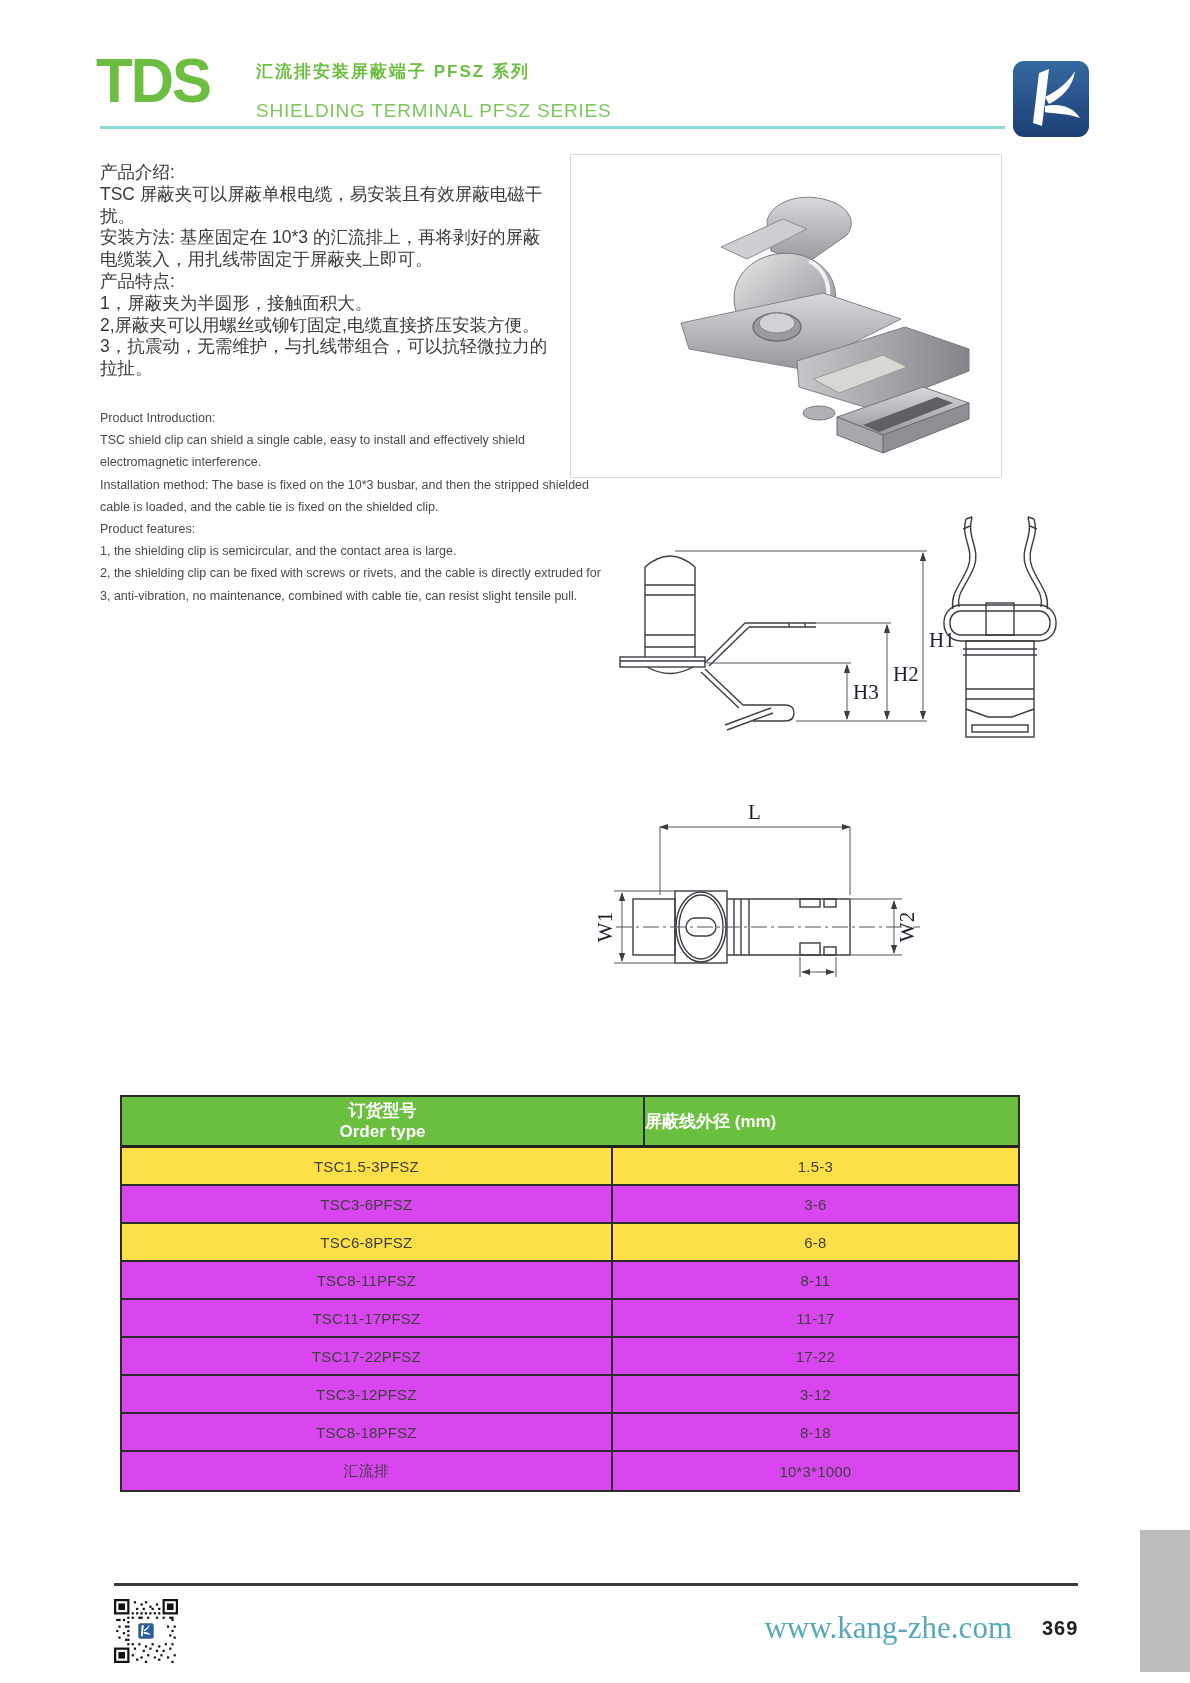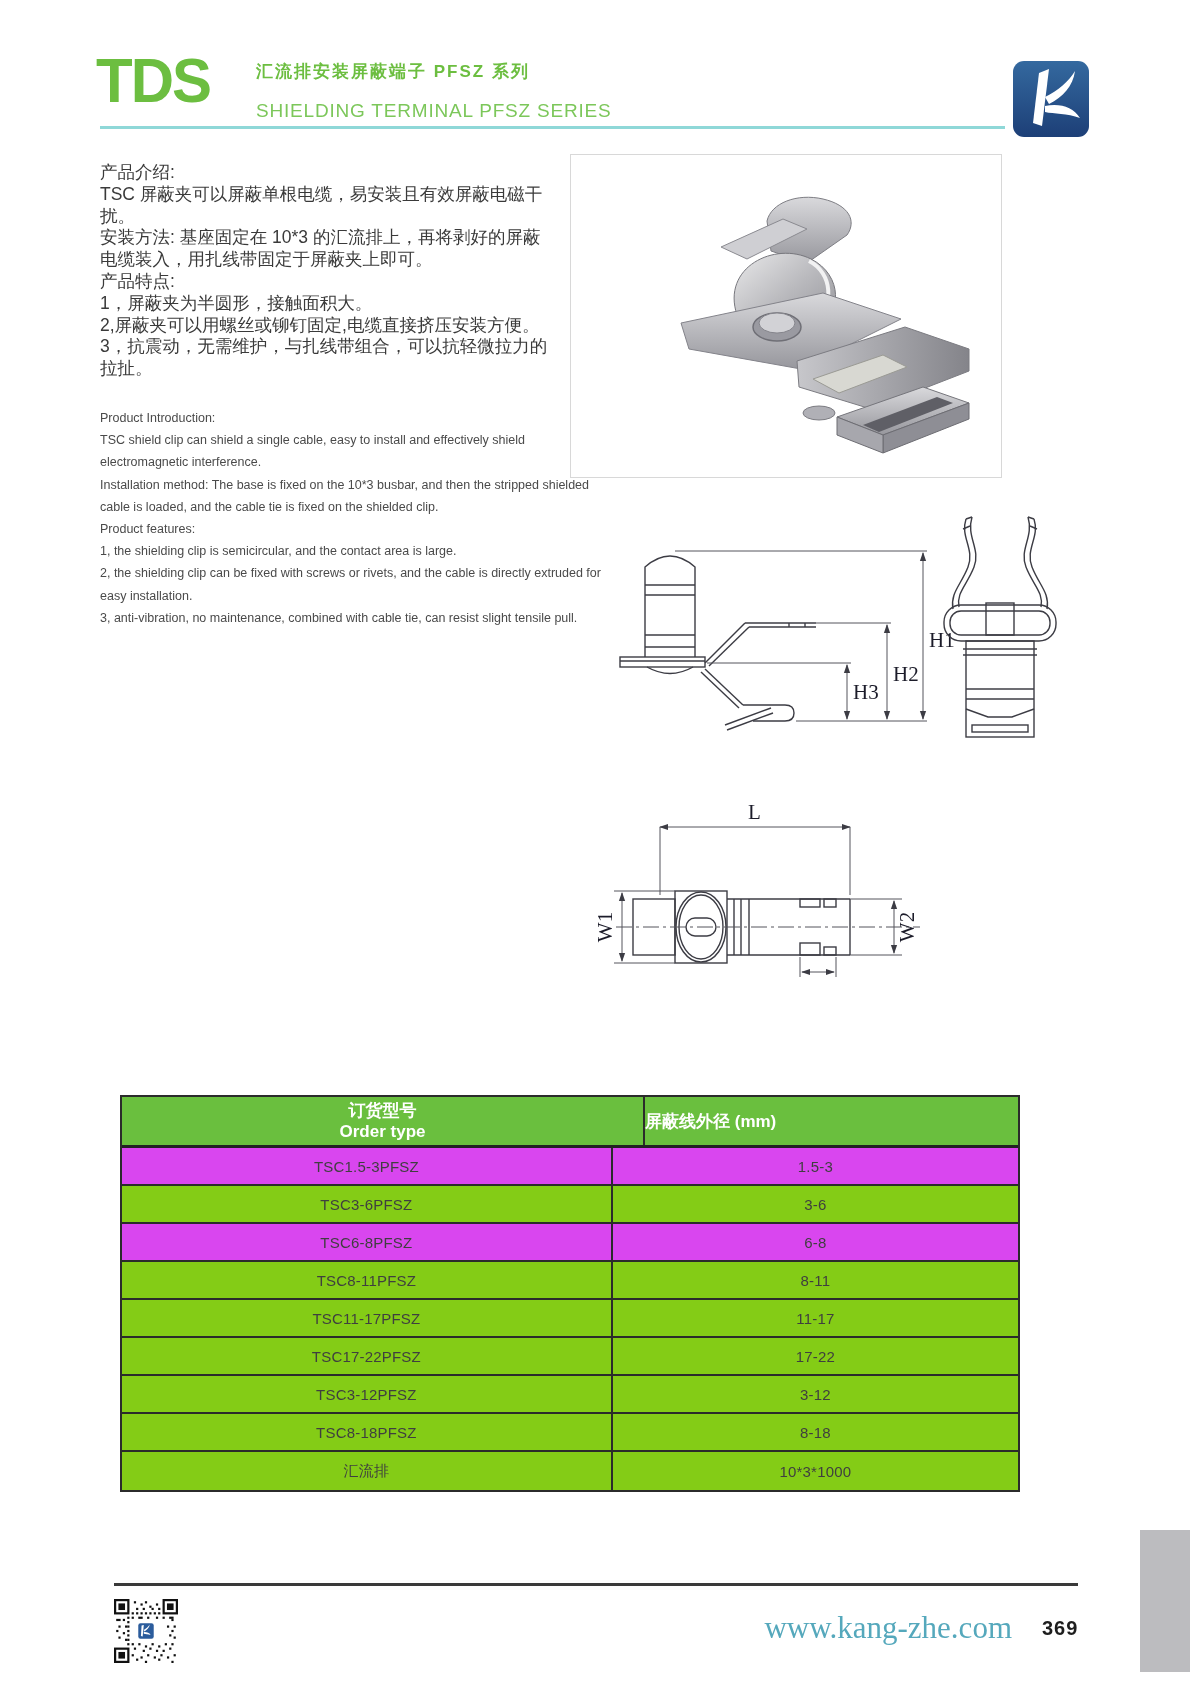--- a/index.html
+++ b/index.html
@@ -41,23 +41,23 @@
   svg text.dim {
     font-family:"Liberation Serif", serif; font-size:21px; fill:#1c1c2a;
   }
 
   
   .spec-table { left:120px; top:1095px; width:900px; border:2px solid #2b2b2b; }
   .t-header { display:flex; background:#6ABF3E; color:#ffffff; border-bottom:3px solid #222; }
   .t-header .c1 { width:523px; border-right:2px solid #2b2b2b; display:flex; flex-direction:column; justify-content:center; align-items:center; height:48px; }
   .t-header .c2 { width:372px; display:flex; justify-content:flex-start; align-items:center; }
   .t-header .line { font-size:17px; font-weight:700; line-height:21px; }
-  .t-row { display:flex; height:38px; border-bottom:2px solid #2b2b2b; background:#d946ef; }
+  .t-row { display:flex; height:38px; border-bottom:2px solid #2b2b2b; background:#fde047; }
   .t-row:last-child { border-bottom:none; }
-  .t-row.shaded { background:#84cc16; }
+  .t-row.shaded { background:#d946ef; }
   .t-row .c1 { width:523px; border-right:2px solid #2b2b2b; display:flex; justify-content:center; align-items:center; }
   .t-row .c2 { width:432px; display:flex; justify-content:center; align-items:center; }
   .t-row span { font-size:15px; color:#3f3f3f; letter-spacing:0.2px; }
 
   
   .footer-rule { left:114px; top:1583px; width:964px; height:3px; background:#3a3a3a; }
   .qr { left:114px; top:1599px; width:64px; height:64px; }
   .website {
     left:640px; top:1610px; width:372px; text-align:right;
     font-family:"Liberation Serif", serif; font-size:31px; color:#55A8BC;
@@ -98,21 +98,20 @@
 
 <div class="abs en-block">
   <div>Product Introduction:</div>
   <div>TSC shield clip can shield a single cable, easy to install and effectively shield</div>
   <div>electromagnetic interference.</div>
   <div>Installation method: The base is fixed on the 10*3 busbar, and then the stripped shielded</div>
   <div>cable is loaded, and the cable tie is fixed on the shielded clip.</div>
   <div>Product features:</div>
   <div>1, the shielding clip is semicircular, and the contact area is large.</div>
   <div>2, the shielding clip can be fixed with screws or rivets, and the cable is directly extruded for</div>
-  <div>easy installation.</div>
   <div>3, anti-vibration, no maintenance, combined with cable tie, can resist slight tensile pull.</div>
 </div>
 
 <div class="abs photo-box">
   <svg width="430" height="322" viewBox="0 0 430 322">
     <defs>
       <linearGradient id="mA" x1="0" y1="0" x2="1" y2="1">
         <stop offset="0" stop-color="#e9e9ea"></stop>
           <stop offset="0.5" stop-color="#b9b9bd"></stop>
           <stop offset="1" stop-color="#8f8f95"></stop>

